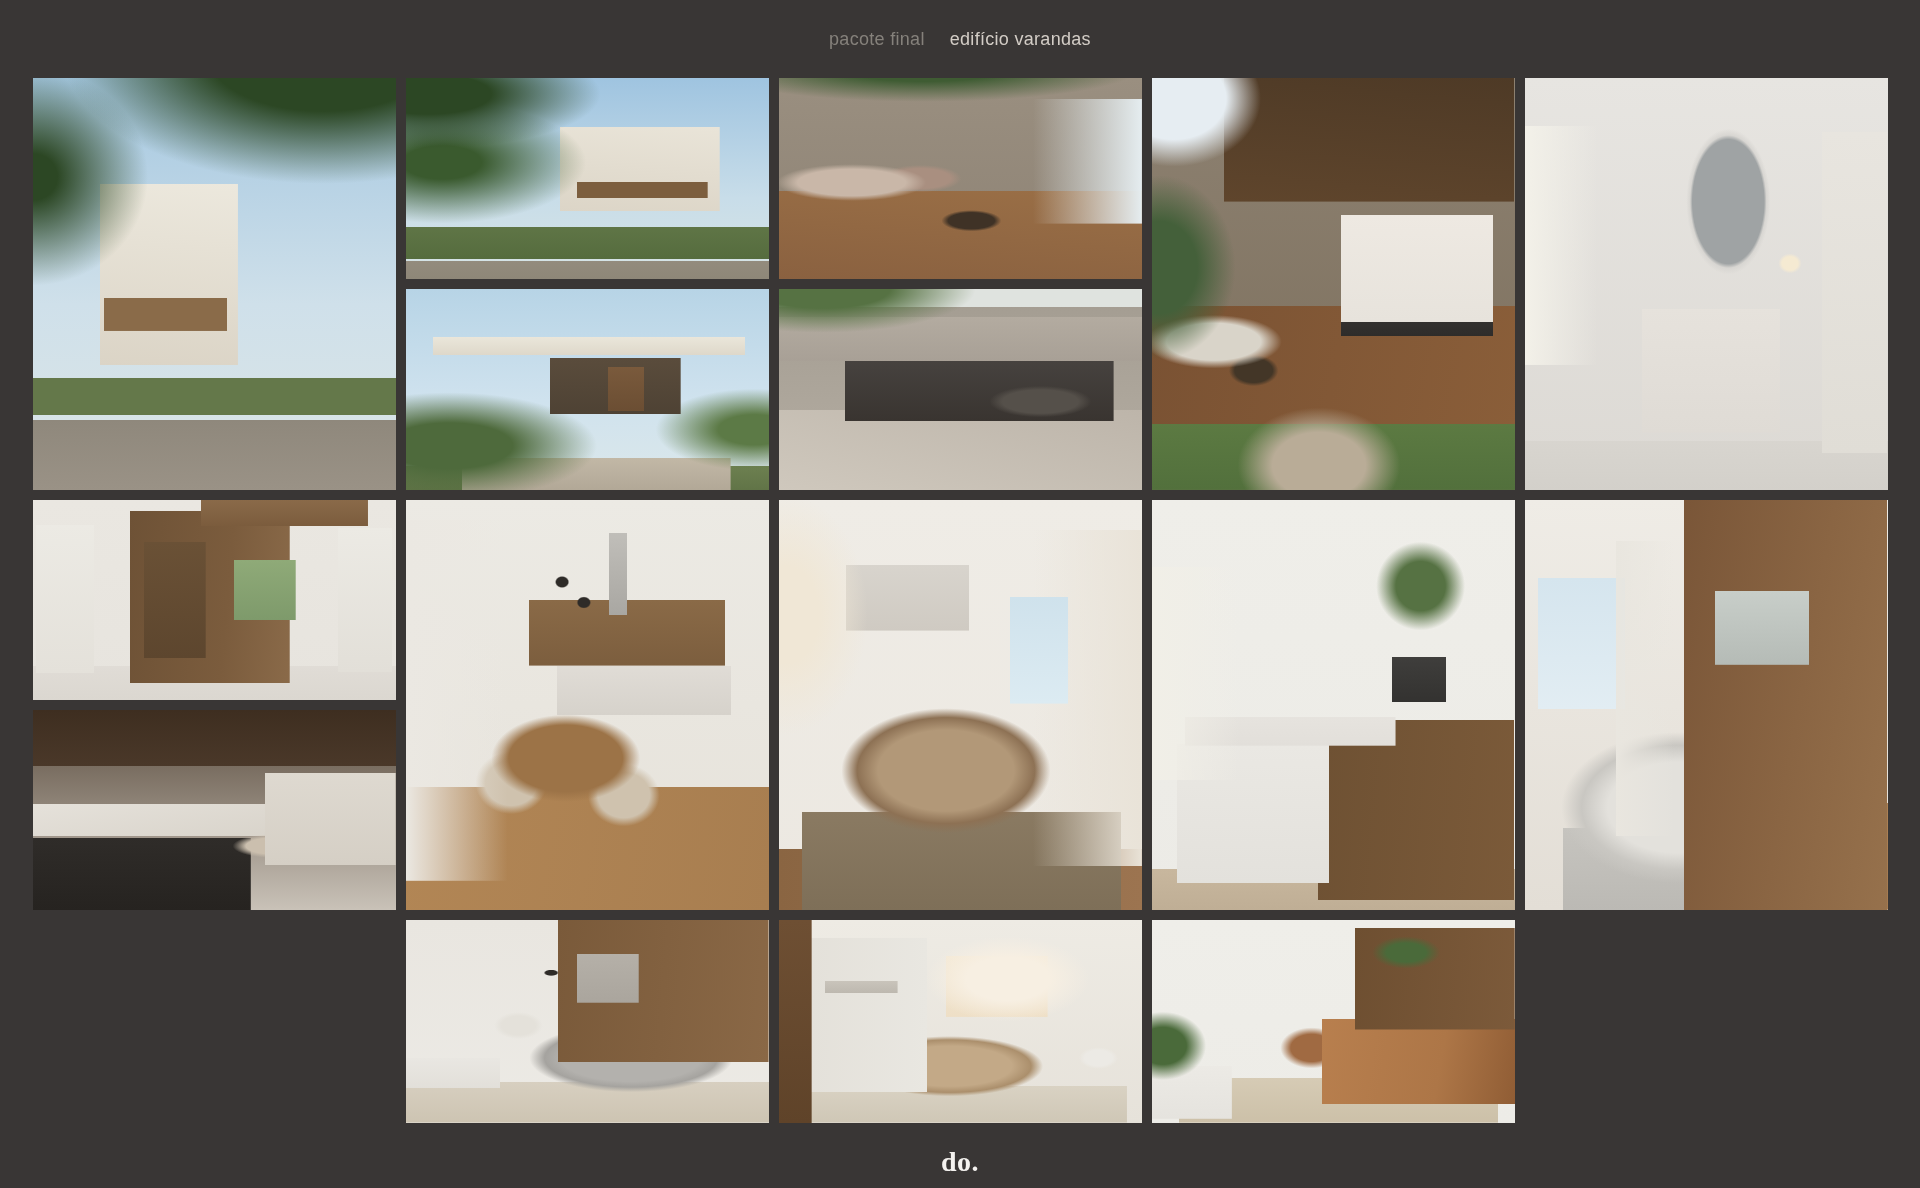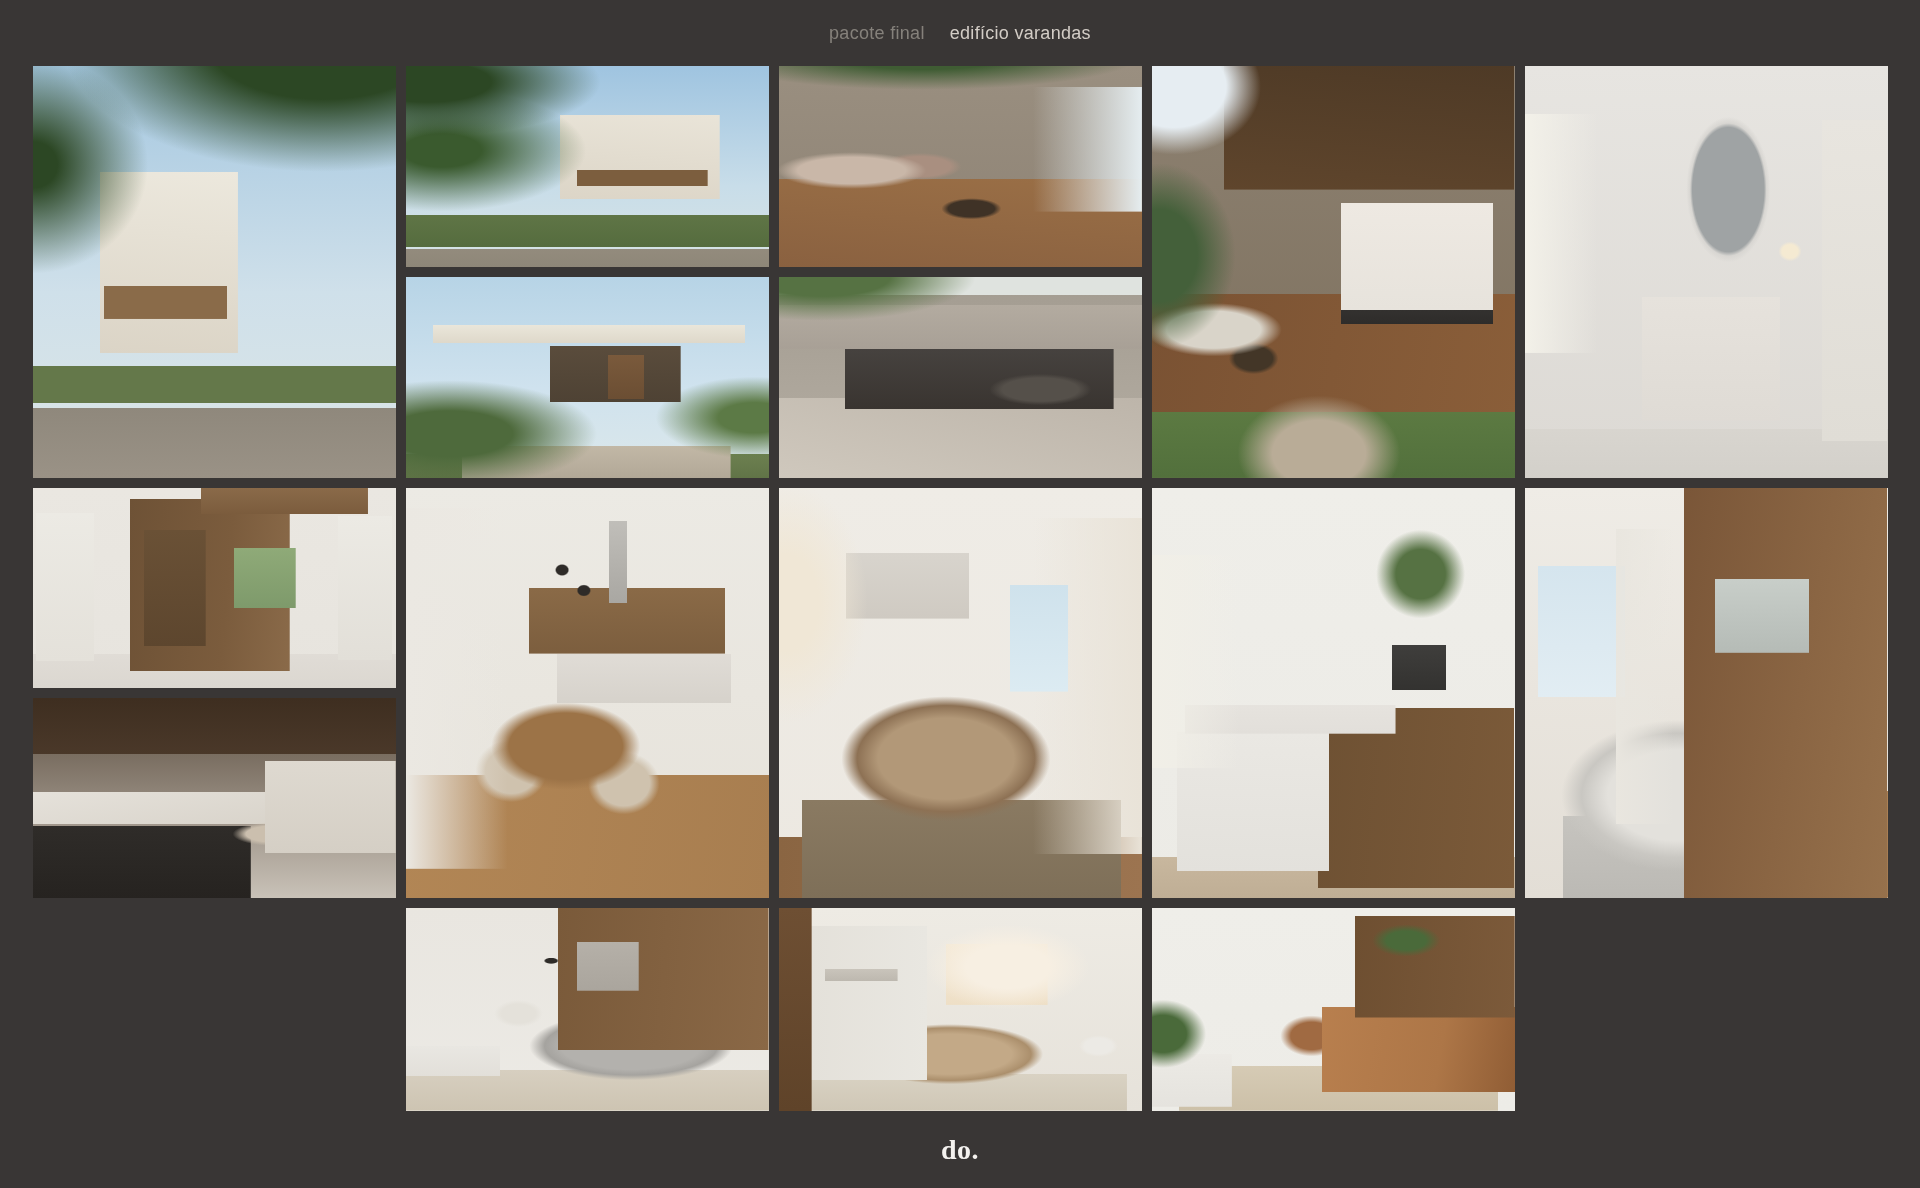--- a/index.html
+++ b/index.html
@@ -1,20 +1,20 @@
 <!DOCTYPE html>
 <html style="--bg: #393635; --muted: #85817b; --emph: #d3cdc6; --logo: #f4f2ef;"><head>
 <meta charset="utf-8">
 <style>
   html,body{margin:0;padding:0;}
   body{font-family:"Liberation Sans","DejaVu Sans",sans-serif;}
   .page{width:1920px;height:1188px;background:var(--bg,#393635);overflow:hidden;position:relative;}
 
   
-  .hdr{height:66px;display:flex;align-items:center;justify-content:center;gap:25px;font-size:18px;letter-spacing:.3px;}
+  .hdr{height:78px;display:flex;align-items:center;justify-content:center;gap:25px;font-size:18px;letter-spacing:.3px;}
   .hdr .muted{color:var(--muted,#85817b);}
   .hdr .emph{color:var(--emph,#d3cdc6);text-align:center;}
 
   
   .grid{width:1855px;margin:0 auto;display:grid;grid-template-columns:repeat(5,1fr);grid-template-rows:412px 410px 203px;gap:10px;}
   .stack{display:grid;grid-template-rows:1fr 1fr;gap:10px;}
   .r1c1{grid-area:1/1}.r1c2{grid-area:1/2}.r1c3{grid-area:1/3}.r1c4{grid-area:1/4}.r1c5{grid-area:1/5}
   .r2c1{grid-area:2/1}.r2c2{grid-area:2/2}.r2c3{grid-area:2/3}.r2c4{grid-area:2/4}.r2c5{grid-area:2/5}
   .r3c2{grid-area:3/2}.r3c3{grid-area:3/3}.r3c4{grid-area:3/4}
 

